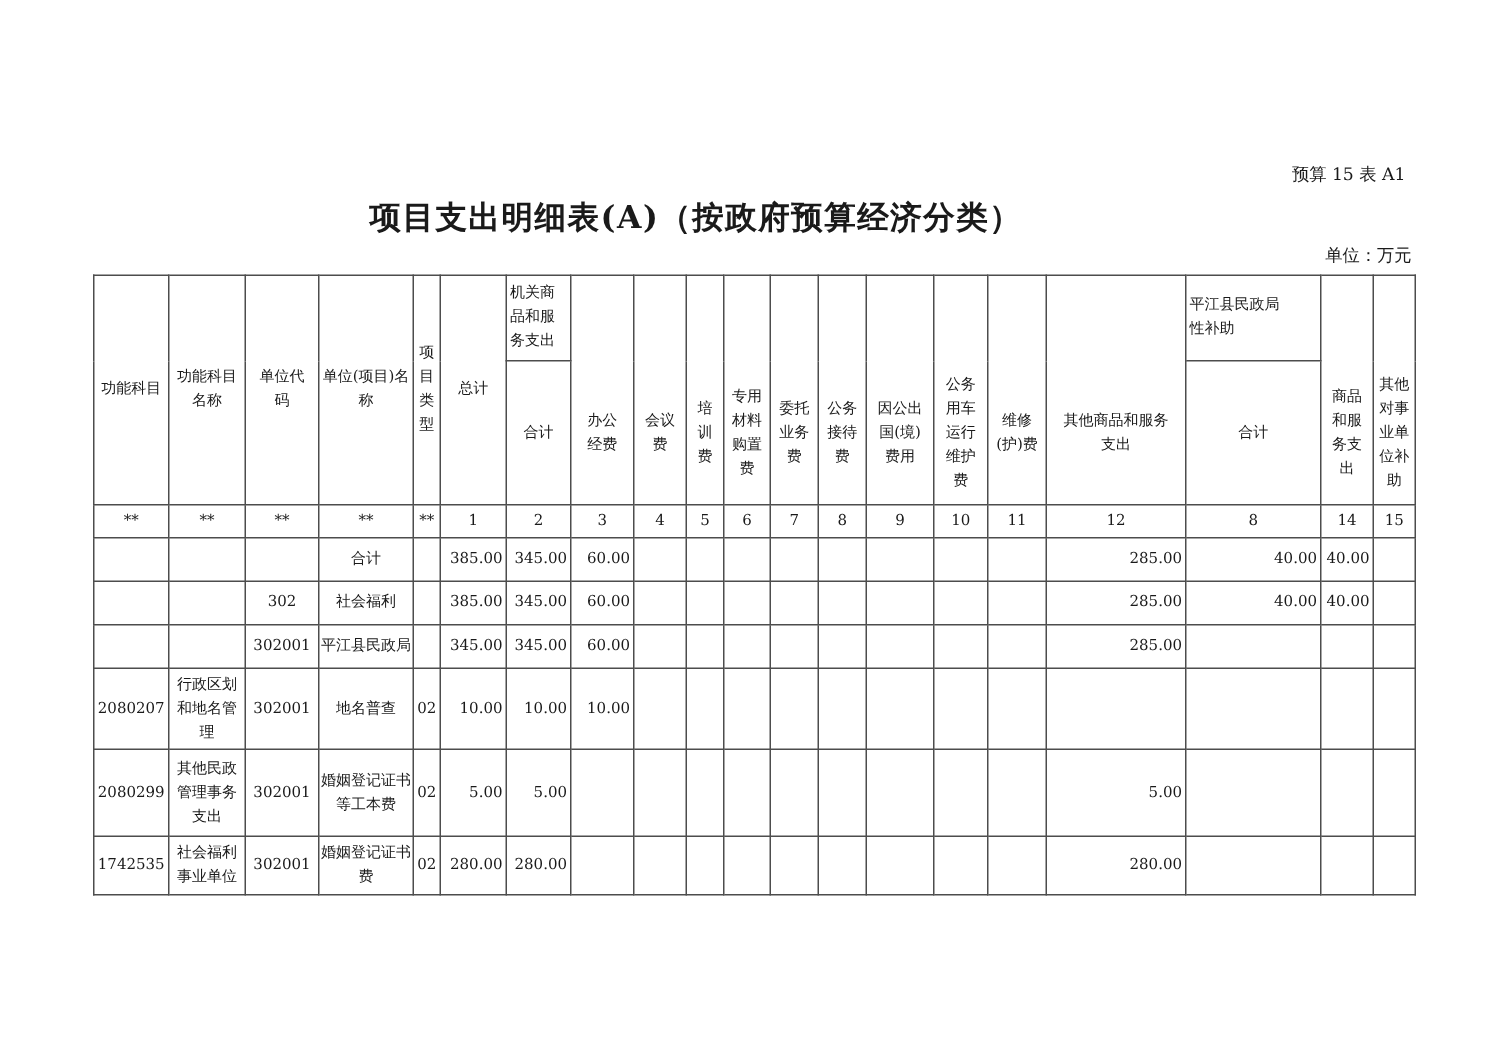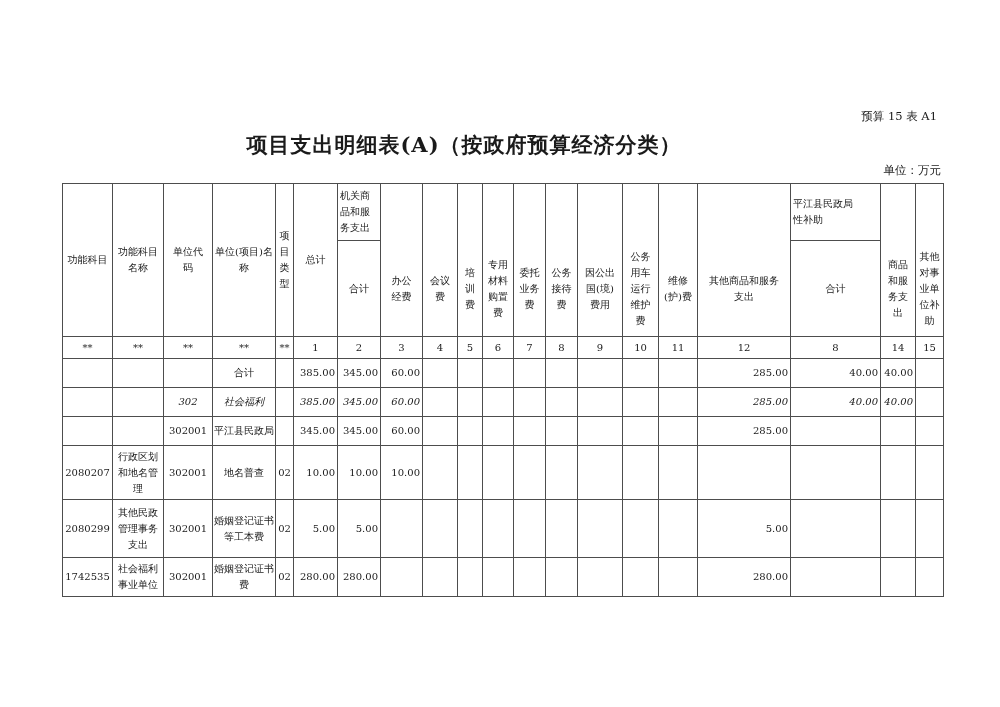--- a/index.html
+++ b/index.html
@@ -42,21 +42,21 @@
     white-space: pre-line;
     word-break: keep-all;
     overflow: hidden;
   }
   tr.h-a { height: 57px; }
   tr.h-b { height: 96px; }
   th.lowered { padding-top: 57px; }   
   th.group-left { text-align: left; padding: 0 2px; vertical-align: middle; }
   tbody tr:nth-child(1) { height: 22px; }
   tbody tr:nth-child(2) { height: 29px; }
-  tbody tr:nth-child(3) { height: 29px; font-style: italic; }
+  tbody tr:nth-child(3) { height: 29px; }
   tbody tr:nth-child(4) { height: 29px; }
   tbody tr:nth-child(5) { height: 54px; }
   tbody tr:nth-child(6) { height: 58px; }
   tbody tr:nth-child(7) { height: 39px; }
   tbody td.r { text-align: right; padding-right: 2px; }
 </style>
 </head>
 <body>
 
 <div class="top-right-label">预算 15 表 A1</div>

